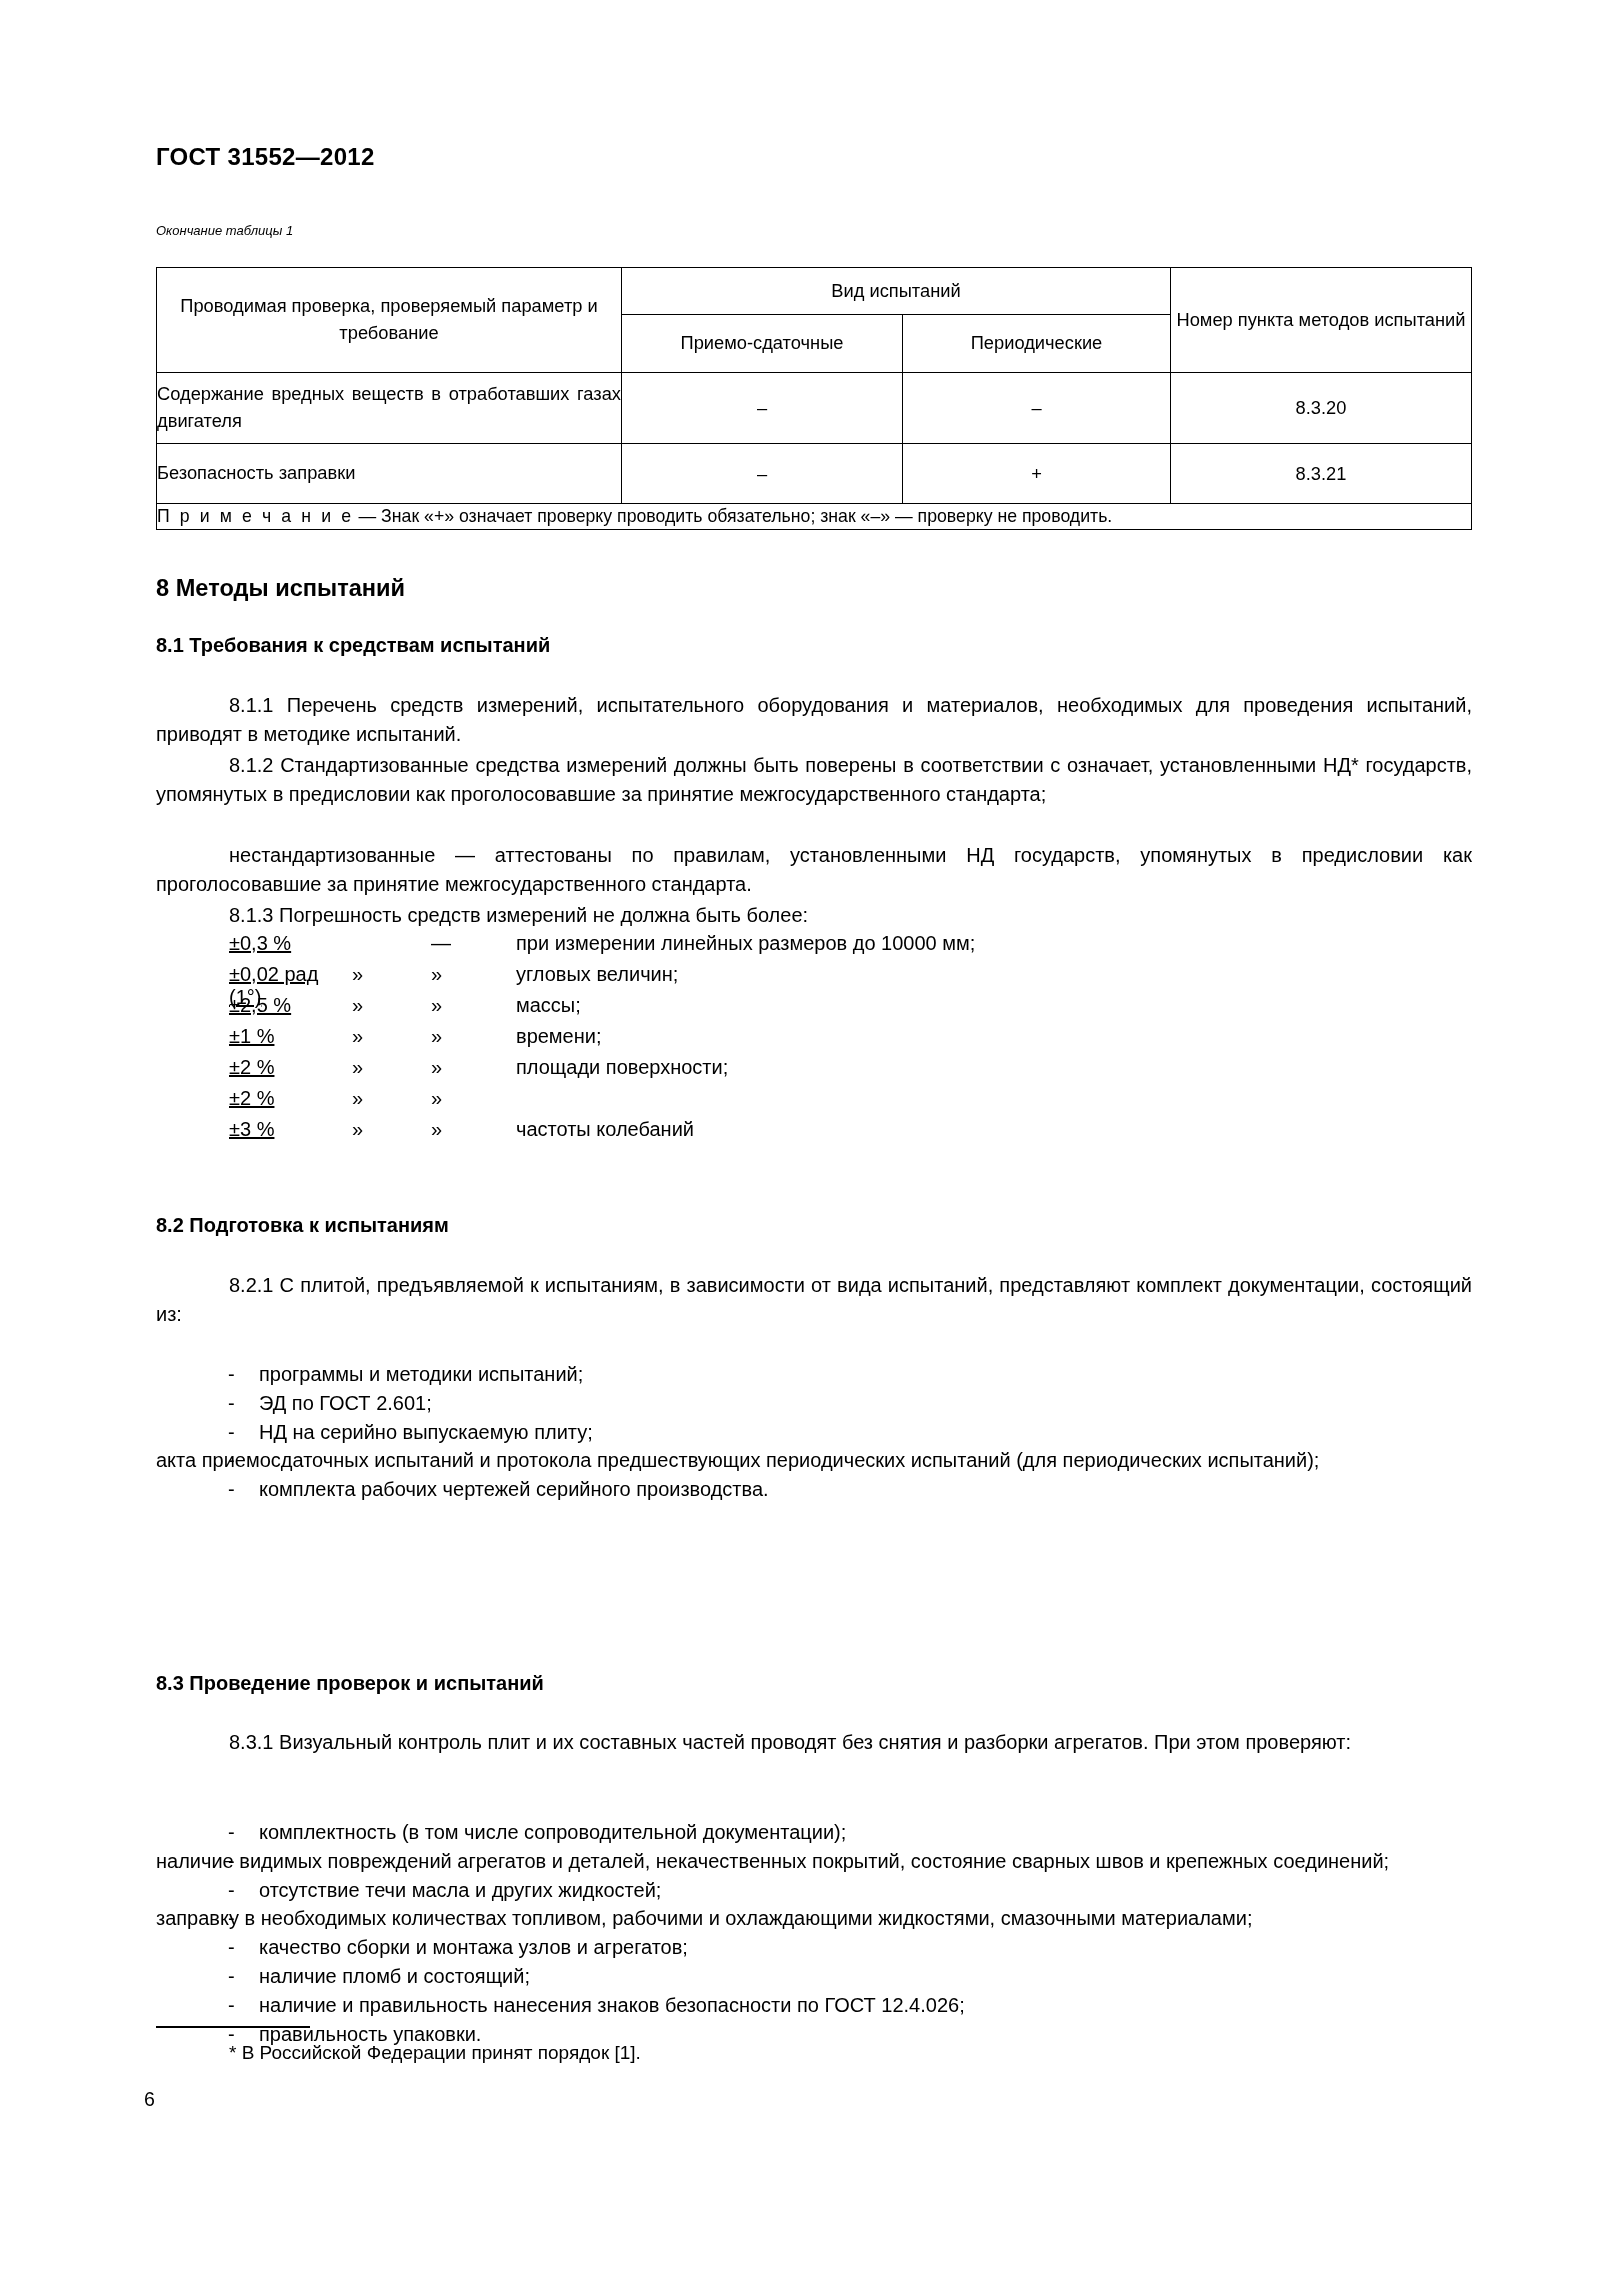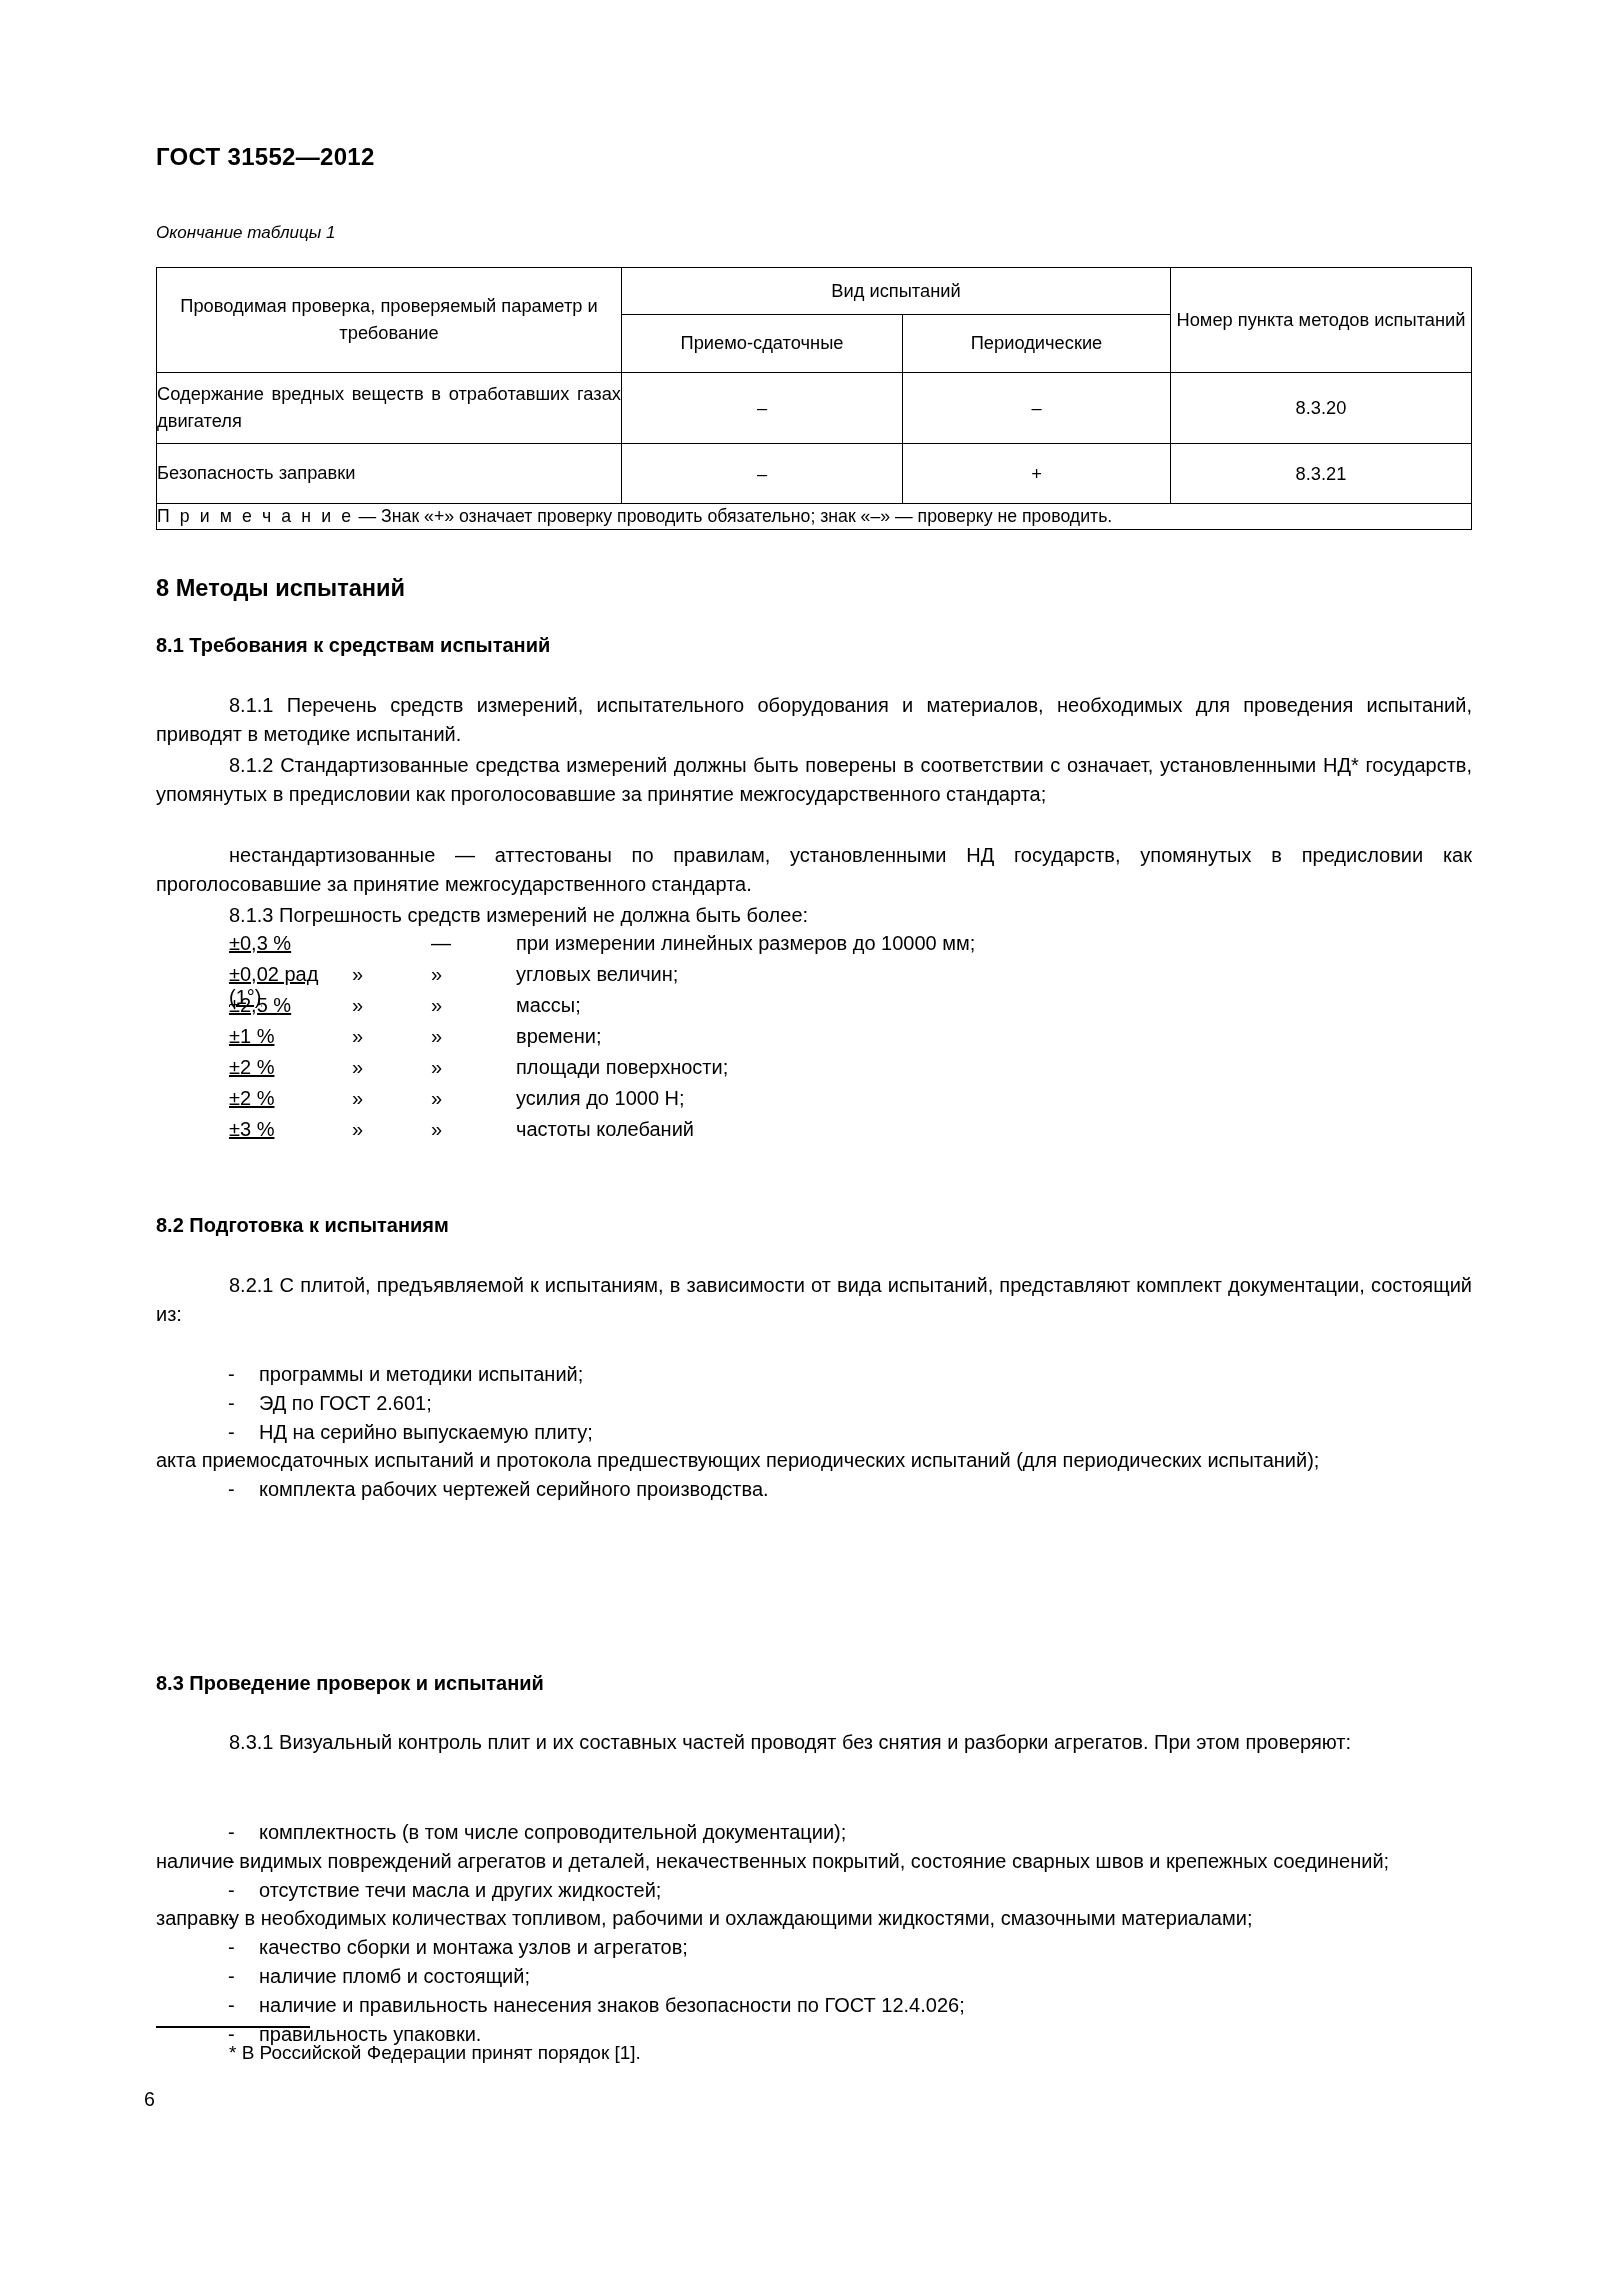--- a/index.html
+++ b/index.html
@@ -11,21 +11,21 @@
   }
   .page { position:relative; width:1624px; height:2295px; box-sizing:border-box; }
 
   
   .doc-header {
     position:absolute; left:156px; top:143px;
     font-size:24px; font-weight:bold; letter-spacing:0.3px;
   }
   .table-caption {
     position:absolute; left:156px; top:223px;
-    font-size:17px; font-style:italic;
+    font-size:13px; font-style:italic;
   }
 
   
   .tbl-wrap { position:absolute; left:156px; top:267px; width:1316px; }
   table.gost {
     width:100%; border-collapse:collapse; table-layout:fixed;
     font-size:18.3px;
   }
   table.gost td, table.gost th {
     border:1.3px solid #000; padding:0; font-weight:normal; vertical-align:middle;
@@ -170,21 +170,20 @@
       <div class="tol-row">
         <span class="tol-val">±2 %</span>
         <span class="tol-d1">»</span>
         <span class="tol-d2">»</span>
         <span class="tol-txt">площади поверхности;</span>
       </div>
       <div class="tol-row">
         <span class="tol-val">±2 %</span>
         <span class="tol-d1">»</span>
         <span class="tol-d2">»</span>
-        <span class="tol-txt">усилия до 1000 Н;</span>
       </div>
       <div class="tol-row">
         <span class="tol-val">±3 %</span>
         <span class="tol-d1">»</span>
         <span class="tol-d2">»</span>
         <span class="tol-txt">частоты колебаний</span>
       </div>
     </div>
 
     <div class="blk h3" style="top:1214px;">8.2  Подготовка к испытаниям</div>

